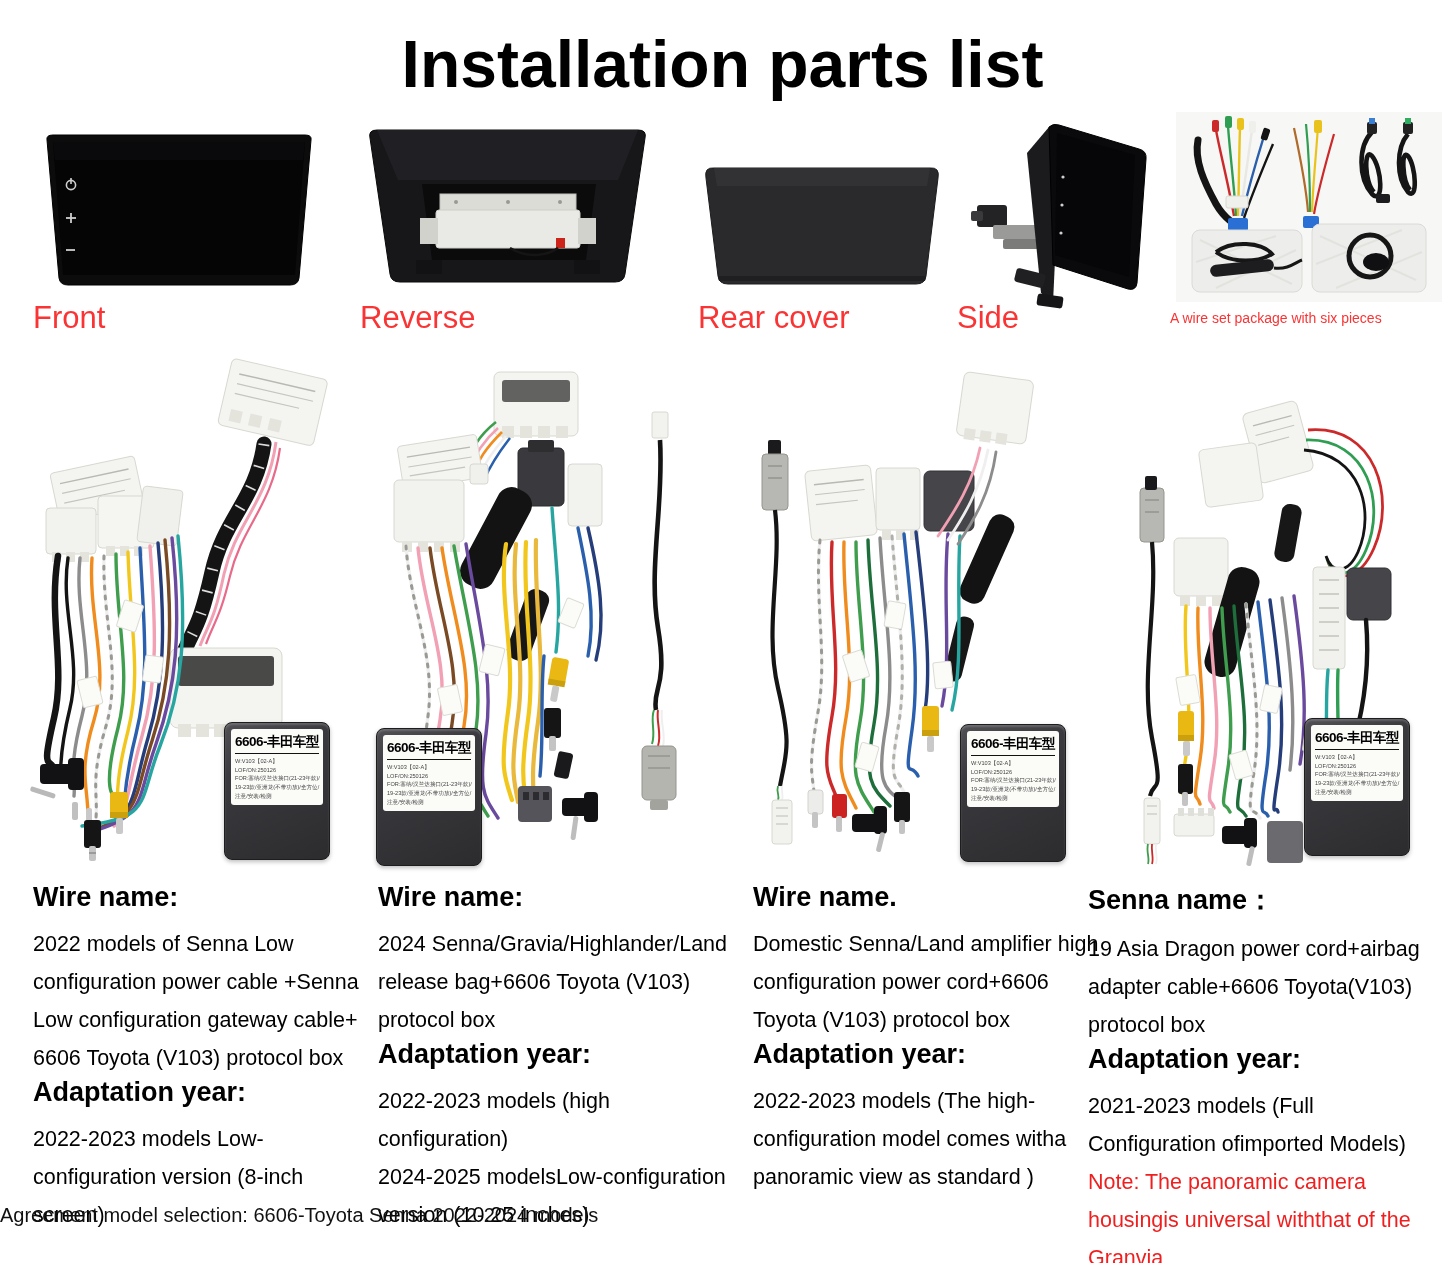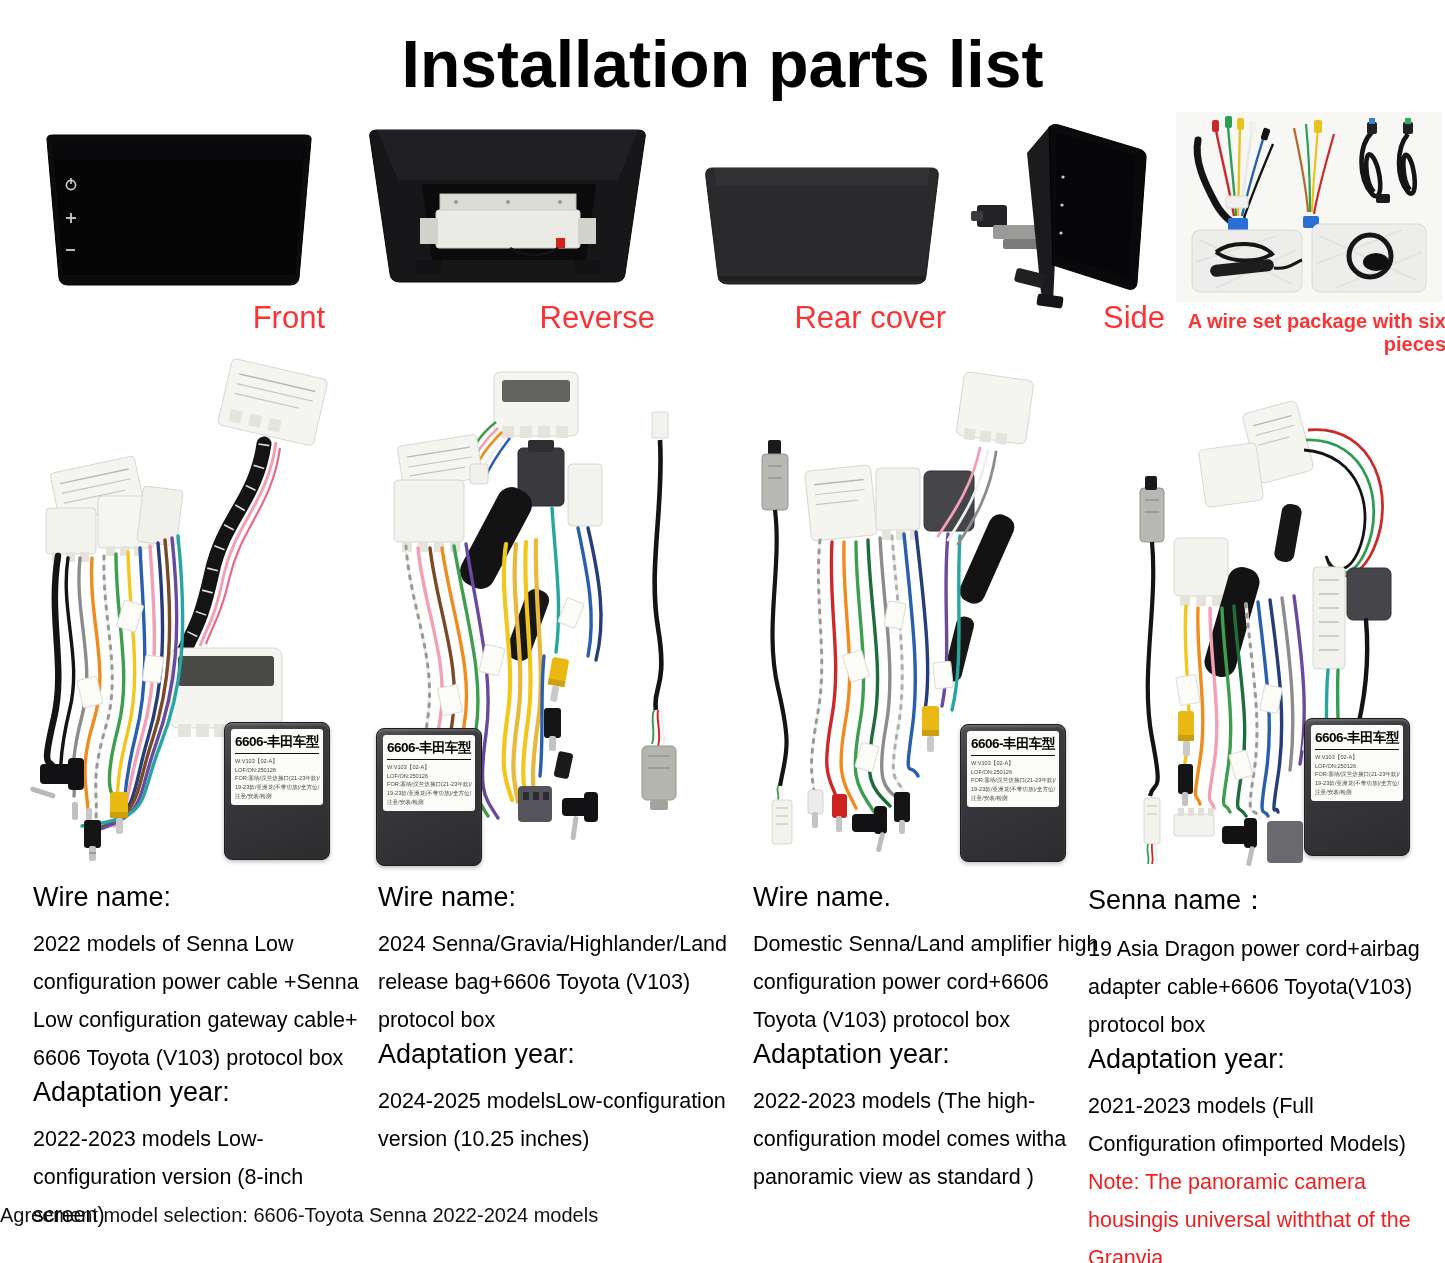--- a/index.html
+++ b/index.html
@@ -4,22 +4,22 @@
 <style>
   *{box-sizing:border-box;margin:0;padding:0}
   html,body{width:1445px;height:1263px;background:#ffffff}
   body{font-family:"Liberation Sans",sans-serif;color:#000;position:relative;overflow:hidden}
 
   .title{position:absolute;top:26px;left:0;width:100%;text-align:center;
          font-size:66px;font-weight:900;letter-spacing:0}
 
   .prod,.cap,.harness,.col,.footer,.pbox{position:absolute}
 
-  .cap{color:#fa3434;font-size:31px;text-align:right;font-weight:500}
-  .cap.small{font-size:20px;font-weight:bold;letter-spacing:0}
+  .cap{color:#fa3434;font-size:31px;text-align:left;font-weight:500}
+  .cap.small{font-size:14px;font-weight:normal;letter-spacing:0}
 
   #fig-front{left:33px;top:130px;width:292px;height:162px}
   #fig-reverse{left:360px;top:122px;width:295px;height:172px}
   #fig-rear{left:698px;top:158px;width:248px;height:134px}
   #fig-side{left:957px;top:113px;width:208px;height:222px}
   #fig-wireset{left:1176px;top:112px;width:266px;height:190px}
 
   #cap-front{left:33px;top:300px;width:292px}
   #cap-reverse{left:360px;top:300px;width:295px}
   #cap-rear{left:698px;top:300px;width:248px}
@@ -39,21 +39,21 @@
         border-radius:3px;padding:4px 4px 5px;overflow:hidden}
   .pbox-title{font-size:13.5px;font-weight:bold;text-align:center;letter-spacing:-.5px;
         border-bottom:1.5px solid #111;padding-bottom:2px;margin-bottom:3px;white-space:nowrap}
   .pbox-line{font-size:5.6px;color:#444;line-height:1.55;white-space:nowrap}
 
   .info .col{top:882px}
   #col-1{left:33px;width:342px}
   #col-2{left:378px;width:352px}
   #col-3{left:753px;width:352px}
   #col-4{left:1088px;width:354px}
-  .col h2{font-size:27px;font-weight:normal;margin:0 0 12px}
+  .col h2{font-size:27px;font-weight:bold;margin:0 0 12px}
   .col h2.adapt-h{}
   .col p{font-size:21.5px;line-height:38px}
   .col p.note{color:#f01f1f}
 
   .footer{top:1204px;left:0;width:100%;text-align:left;font-size:20px;color:#111}
 </style>
 </head>
 <body>
 
 <h1 class="title">Installation parts list</h1>
@@ -604,20 +604,21 @@
   <div class="col" id="col-1">
     <h2>Wire name:</h2>
     <p>2022 models of Senna Low configuration power cable +Senna Low configuration gateway cable+ 6606 Toyota (V103) protocol box</p>
     <h2 class="adapt-h">Adaptation year:</h2>
     <p>2022-2023 models Low-configuration version (8-inch screen)</p>
   </div>
   <div class="col" id="col-2">
     <h2>Wire name:</h2>
     <p>2024 Senna/Gravia/Highlander/Land release bag+6606 Toyota (V103) protocol box</p>
     <h2 class="adapt-h">Adaptation year:</h2>
+    <p>2022-2023 models (high configuration)</p>
     <p>2024-2025 modelsLow-configuration version (10.25 inches)</p>
   </div>
   <div class="col" id="col-3">
     <h2>Wire name.</h2>
     <p>Domestic Senna/Land amplifier high configuration power cord+6606 Toyota (V103) protocol box</p>
     <h2 class="adapt-h">Adaptation year:</h2>
     <p>2022-2023 models (The high-configuration model comes witha panoramic view as standard )</p>
   </div>
   <div class="col" id="col-4">
     <h2>Senna name：</h2>

